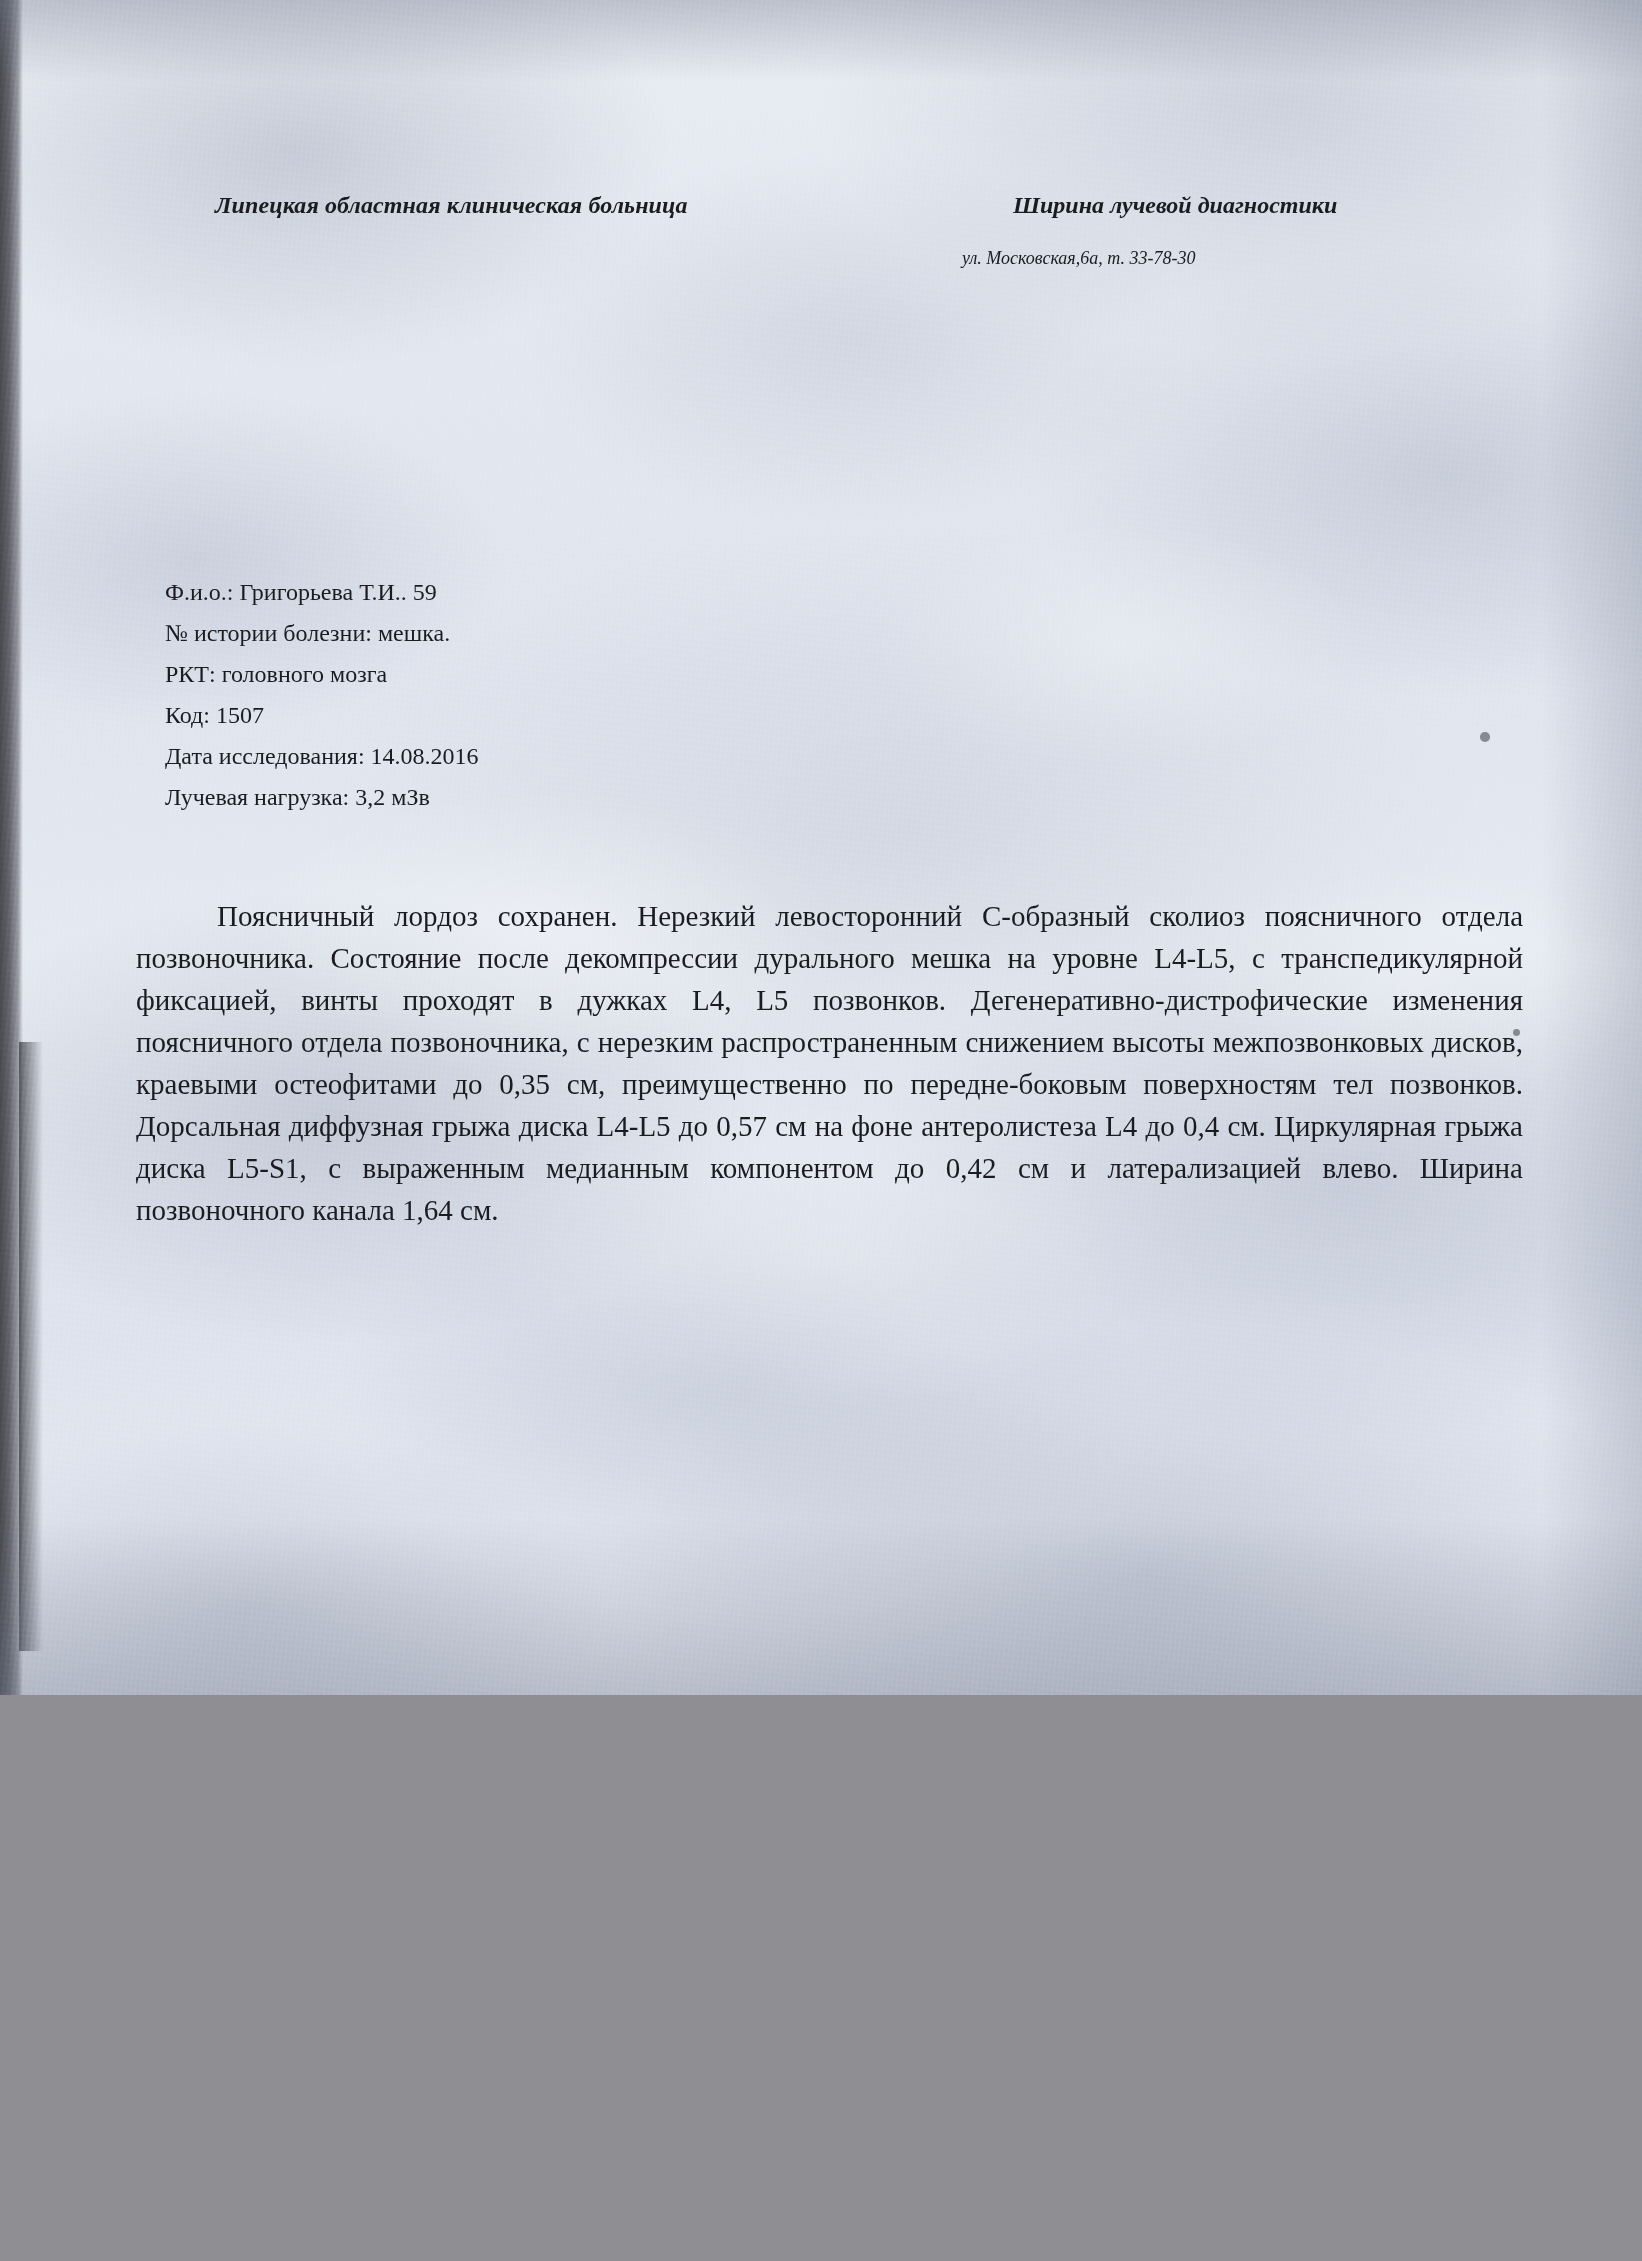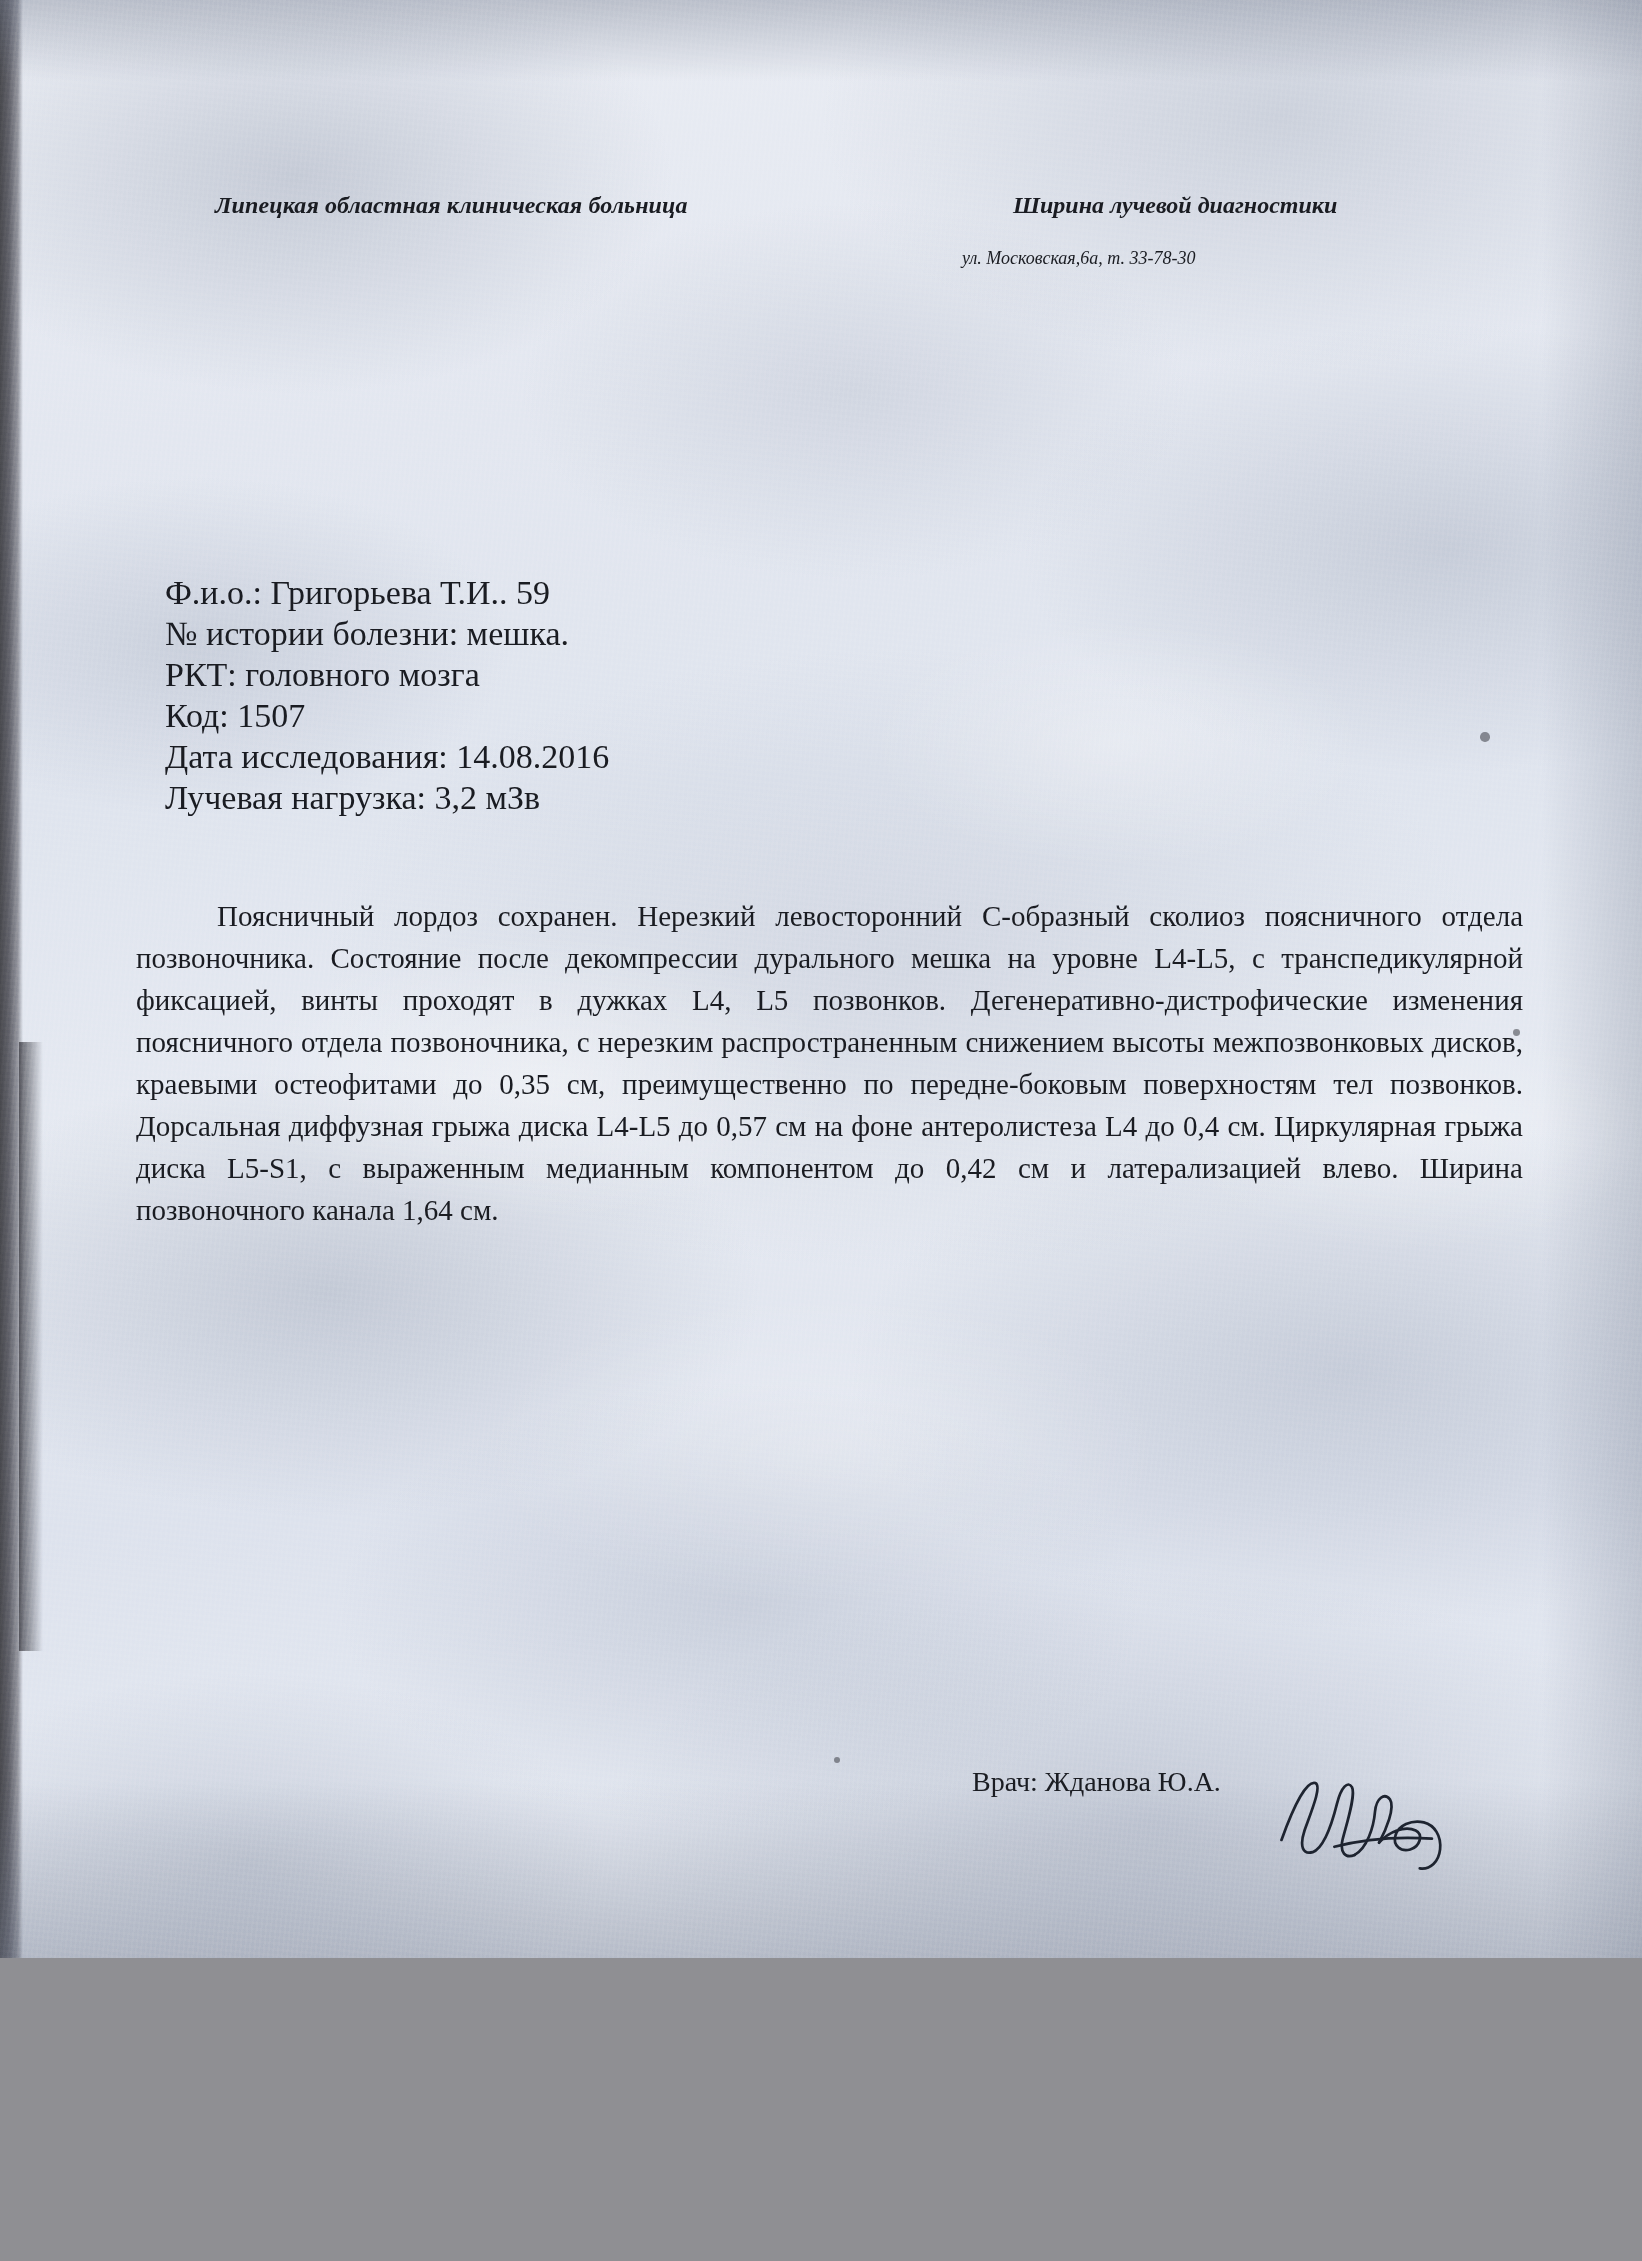--- a/index.html
+++ b/index.html
@@ -12,21 +12,21 @@
     width: 1643px;
     height: 2261px;
     overflow: hidden;
     font-family: "Liberation Serif", "DejaVu Serif", serif;
   }
 
   
   .scan {
     position: relative;
     width: 1643px;
-    height: 1958px;
+    height: 1695px;
     background:
       
       radial-gradient(ellipse 609px 352px at 18% 9%,  rgba(120,130,150,0.30), rgba(120,130,150,0) 62%),
       radial-gradient(ellipse 744px 406px at 78% 6%, rgba(126,136,156,0.26), rgba(126,136,156,0) 62%),
       radial-gradient(ellipse 514px 291px at 52% 20%, rgba(150,158,176,0.24), rgba(150,158,176,0) 65%),
       radial-gradient(ellipse 663px 352px at 88% 28%, rgba(128,138,158,0.28), rgba(128,138,158,0) 64%),
       radial-gradient(ellipse 474px 257px at 12% 33%, rgba(134,144,164,0.26), rgba(134,144,164,0) 66%),
       radial-gradient(ellipse 880px 474px at 55% 49%, rgba(146,154,172,0.20), rgba(146,154,172,0) 66%),
       radial-gradient(ellipse 677px 352px at 20% 66%, rgba(122,132,152,0.30), rgba(122,132,152,0) 64%),
       radial-gradient(ellipse 778px 406px at 82% 70%, rgba(130,140,160,0.28), rgba(130,140,160,0) 64%),
@@ -130,21 +130,21 @@
     text-align: center;
     font-weight: bold;
     font-size: 45px;
     letter-spacing: 0.7px;
   }
 
   .meta {
     position: absolute;
     left: 165px;
     top: 572px;
-    font-size: 34px;
+    font-size: 24px;
     line-height: 41px;
   }
   .meta div { white-space: nowrap; }
 
   .body-text {
     position: absolute;
     left: 136px;
     top: 895px;
     width: 1387px;
     font-size: 29px;

